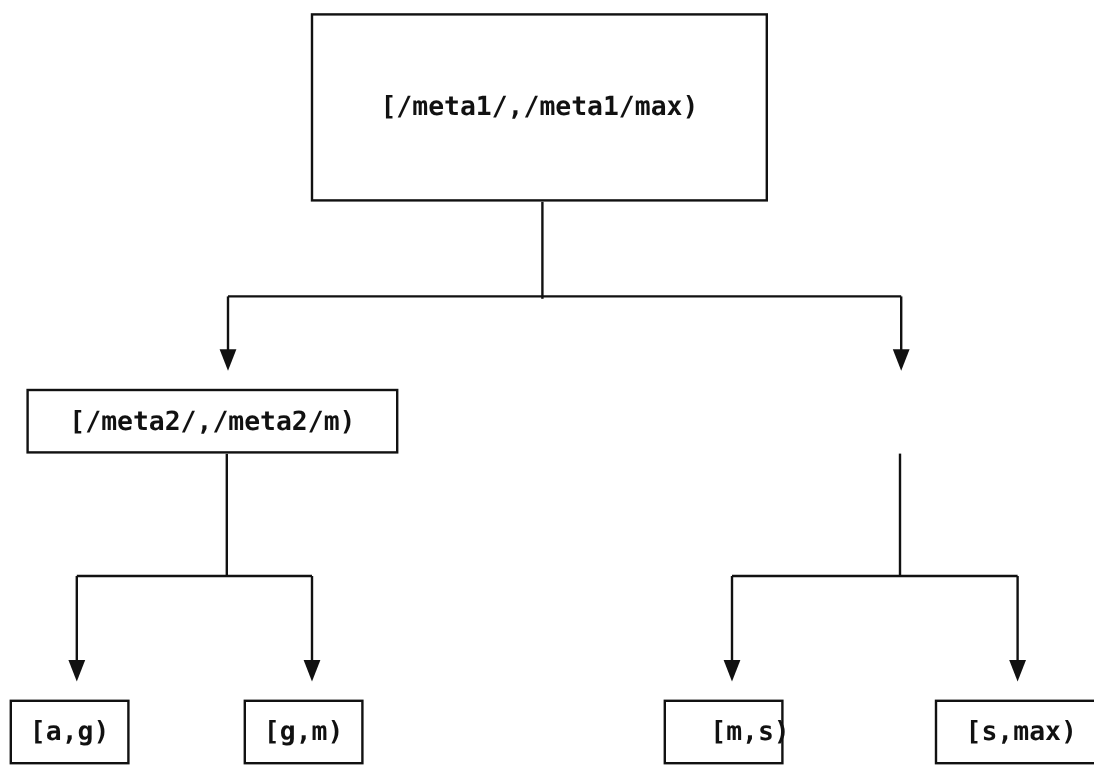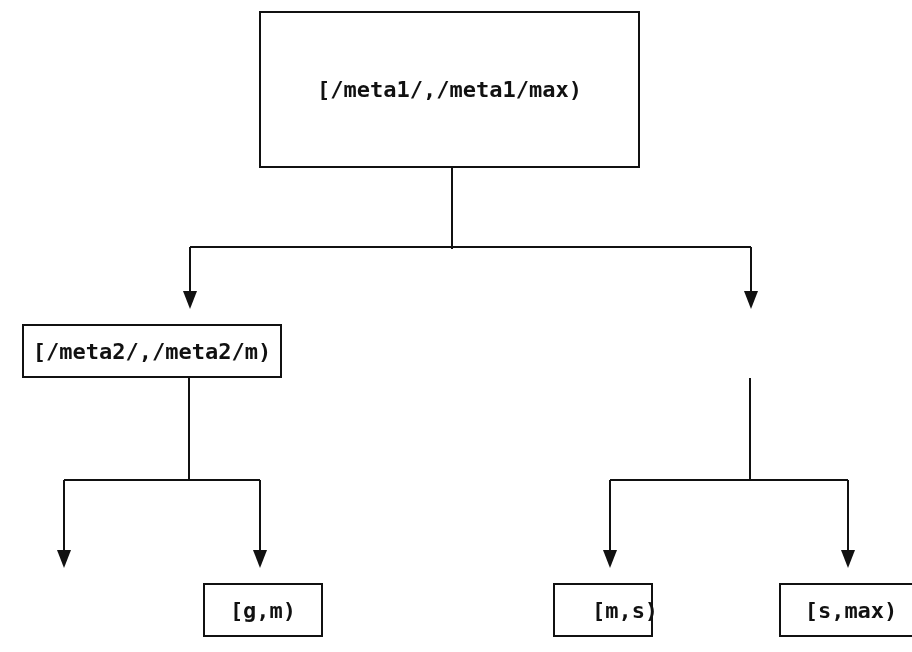--- a/index.html
+++ b/index.html
@@ -29,24 +29,24 @@
     background: #ffffff;
     display: flex;
     align-items: center;
     justify-content: center;
     font-size: 22px;
     font-weight: bold;
     color: #111111;
     white-space: nowrap;
   }
   .node-root      { left: 259px; top: 11px;  width: 381px; height: 157px; }
-  .node-meta2-lo  { left: 22px;  top: 324px; width: 260px; height: 54px; }
+  .node-meta2-lo  { left: 22px;  top: 324px; width: 310px; height: 54px; }
   .node-meta2-hi  { left: 583px; top: 324px; width: 317px; height: 54px; }
   .node-leaf-ag   { left: 8px;   top: 583px; width: 100px; height: 54px; }
-  .node-leaf-gm   { left: 203px; top: 583px; width: 120px; height: 54px; }
+  .node-leaf-gm   { left: 203px; top: 583px; width: 100px; height: 54px; }
   .node-leaf-ms   { left: 553px; top: 583px; width: 100px; height: 54px; padding-left: 44px; }
   .node-leaf-smax { left: 779px; top: 583px; width: 144px; height: 54px; }
 </style>
 </head>
 <body>
 
 <div class="stage">
 
   <svg class="connectors" viewBox="0 0 912 652" xmlns="http://www.w3.org/2000/svg" fill="none" stroke-width="2">
 
@@ -74,20 +74,23 @@
 
   <div class="node node-root">
     <span>[/meta1/,/meta1/max)</span>
   </div>
 
   <div class="node node-meta2-lo">
     <span>[/meta2/,/meta2/m)</span>
   </div>
 
 
+  <div class="node node-leaf-ag">
+    <span>[a,g)</span>
+  </div>
 
   <div class="node node-leaf-gm">
     <span>[g,m)</span>
   </div>
 
   <div class="node node-leaf-ms">
     <span>[m,s)</span>
   </div>
 
   <div class="node node-leaf-smax">

